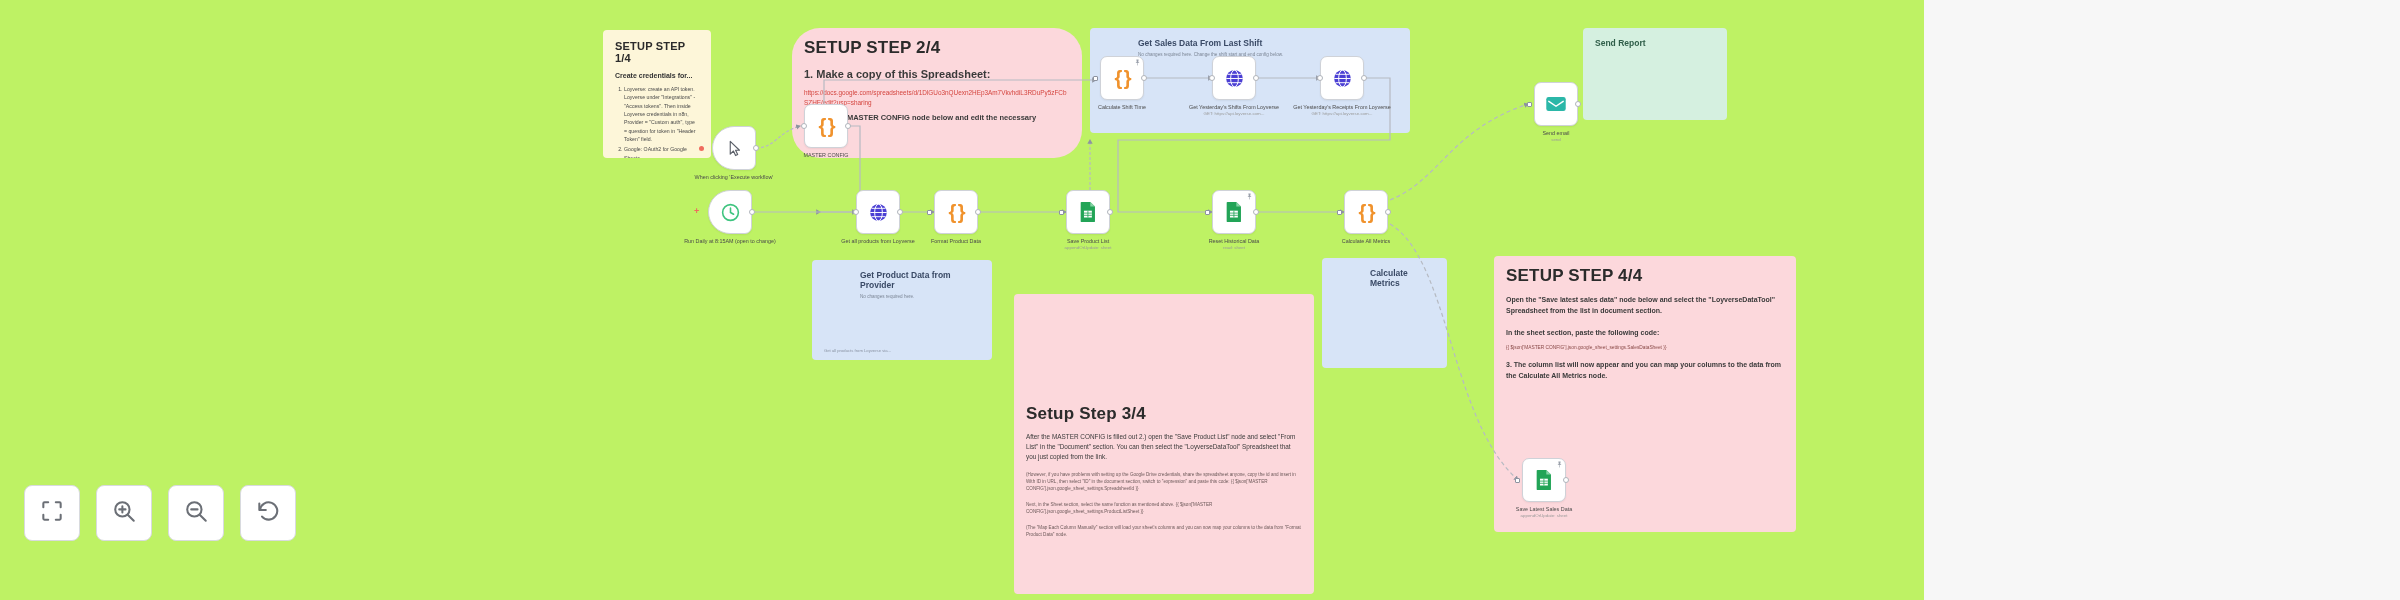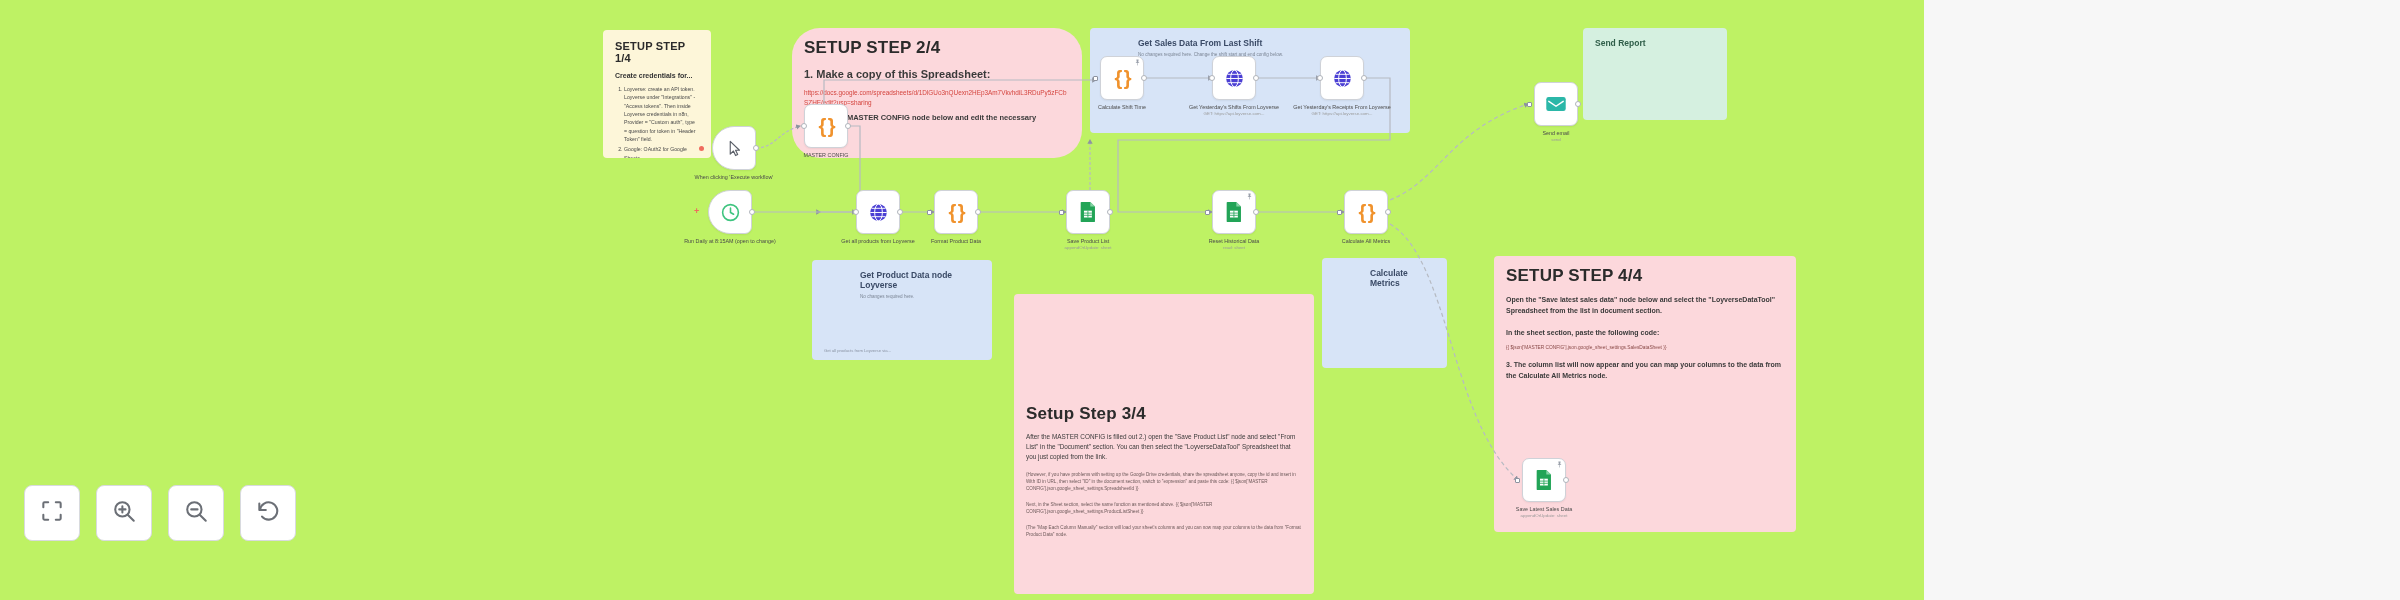--- a/index.html
+++ b/index.html
@@ -162,21 +162,21 @@
   <div class="note note-blue" style="left:1090px; top:28px; width:320px; height:105px;">
     <div class="grp-title">Get Sales Data From Last Shift</div>
     <div class="grp-sub">No changes required here. Change the shift start and end config below.</div>
   </div>
 
   <div class="note note-green" style="left:1583px; top:28px; width:144px; height:92px;">
     <div class="grp-title">Send Report</div>
   </div>
 
   <div class="note note-blue" style="left:812px; top:260px; width:180px; height:100px;">
-    <div class="grp-title">Get Product Data node Loyverse</div>
+    <div class="grp-title">Get Product Data from Provider</div>
     <div class="grp-sub">No changes required here.</div>
     <div class="grp-foot" style="position:absolute;bottom:7px;left:12px;">Get all products from Loyverse via...</div>
   </div>
 
   <div class="note note-pink" style="left:1014px; top:258px; width:300px; height:300px;margin-top:36px;">
     <h1 style="margin-top:100px;">Setup Step 3/4</h1>
     <p>After the MASTER CONFIG is filled out 2.) open the "Save Product List" node and select "From List" in the "Document" section. You can then select the "LoyverseDataTool" Spreadsheet that you just copied from the link.</p>
     <div class="small" style="margin-top:9px;">(However, if you have problems with setting up the Google Drive credentials, share the spreadsheet anyone, copy the id and insert in With ID in URL, then select "ID" in the document section, switch to "expression" and paste this code: {{ $json['MASTER CONFIG'].json.google_sheet_settings.SpreadsheetId }}</div>
     <div class="small" style="margin-top:9px;">Next, in the Sheet section, select the same function as mentioned above. {{ $json['MASTER CONFIG'].json.google_sheet_settings.ProductListSheet }}</div>
     <div class="small" style="margin-top:9px;">(The "Map Each Column Manually" section will load your sheet's columns and you can now map your columns to the data from "Format Product Data" node.</div>

